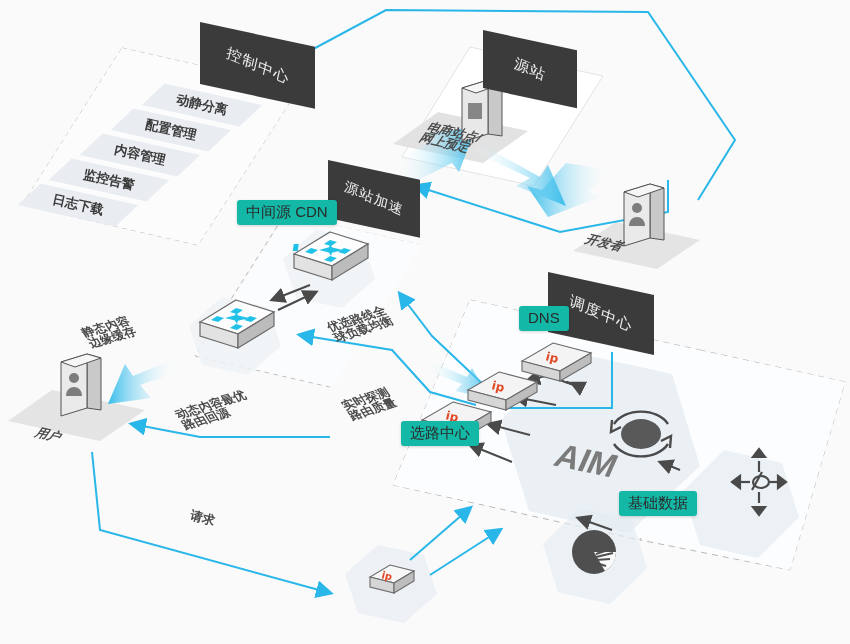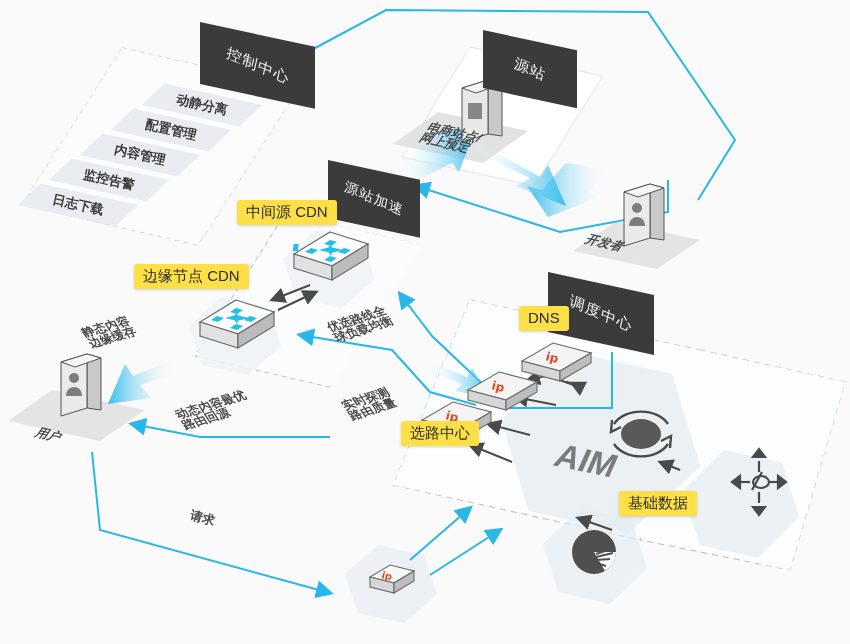--- a/index.html
+++ b/index.html
@@ -9,21 +9,21 @@
     font-family:"Liberation Sans","DejaVu Sans",sans-serif;
     overflow:hidden;
     position:relative;
   }
   #stage{position:absolute;left:0;top:0;width:850px;height:644px;}
   svg#art{position:absolute;left:0;top:0;width:850px;height:644px;}
 
   
   .chip{
     position:absolute;
-    background:#fde047;
+    background:#14b8a6;
     color:#2b2b2b;
     border-radius:3px;
     padding:3px 9px 4px 9px;
     font-size:15px;
     line-height:18px;
     white-space:nowrap;
     box-shadow:0 1px 3px rgba(0,0,0,.17);
     z-index:40;
   }
 
@@ -335,21 +335,20 @@
               transform:rotate(12.5deg) skewX(-34deg);">
     <span style="transform:skewX(34deg);">监控告警</span>
   </div>
   <div class="slat" style="left:28px;top:192px;width:100px;height:26px;
               transform:rotate(12.5deg) skewX(-34deg);">
     <span style="transform:skewX(34deg);">日志下载</span>
   </div>
 
   <div class="chip" style="left:237px;top:200px;">中间源 CDN</div>
 
-  <div class="chip" style="left:134px;top:264px;">边缘节点 CDN</div>
 
   <div class="chip" style="left:519px;top:306px;">DNS</div>
 
 
   <div class="chip" style="left:401px;top:421px;">选路中心</div>
 
 
   <div class="chip" style="left:619px;top:491px;">基础数据</div>
 
   <div style="position:absolute;left:556px;top:442px;z-index:30;

